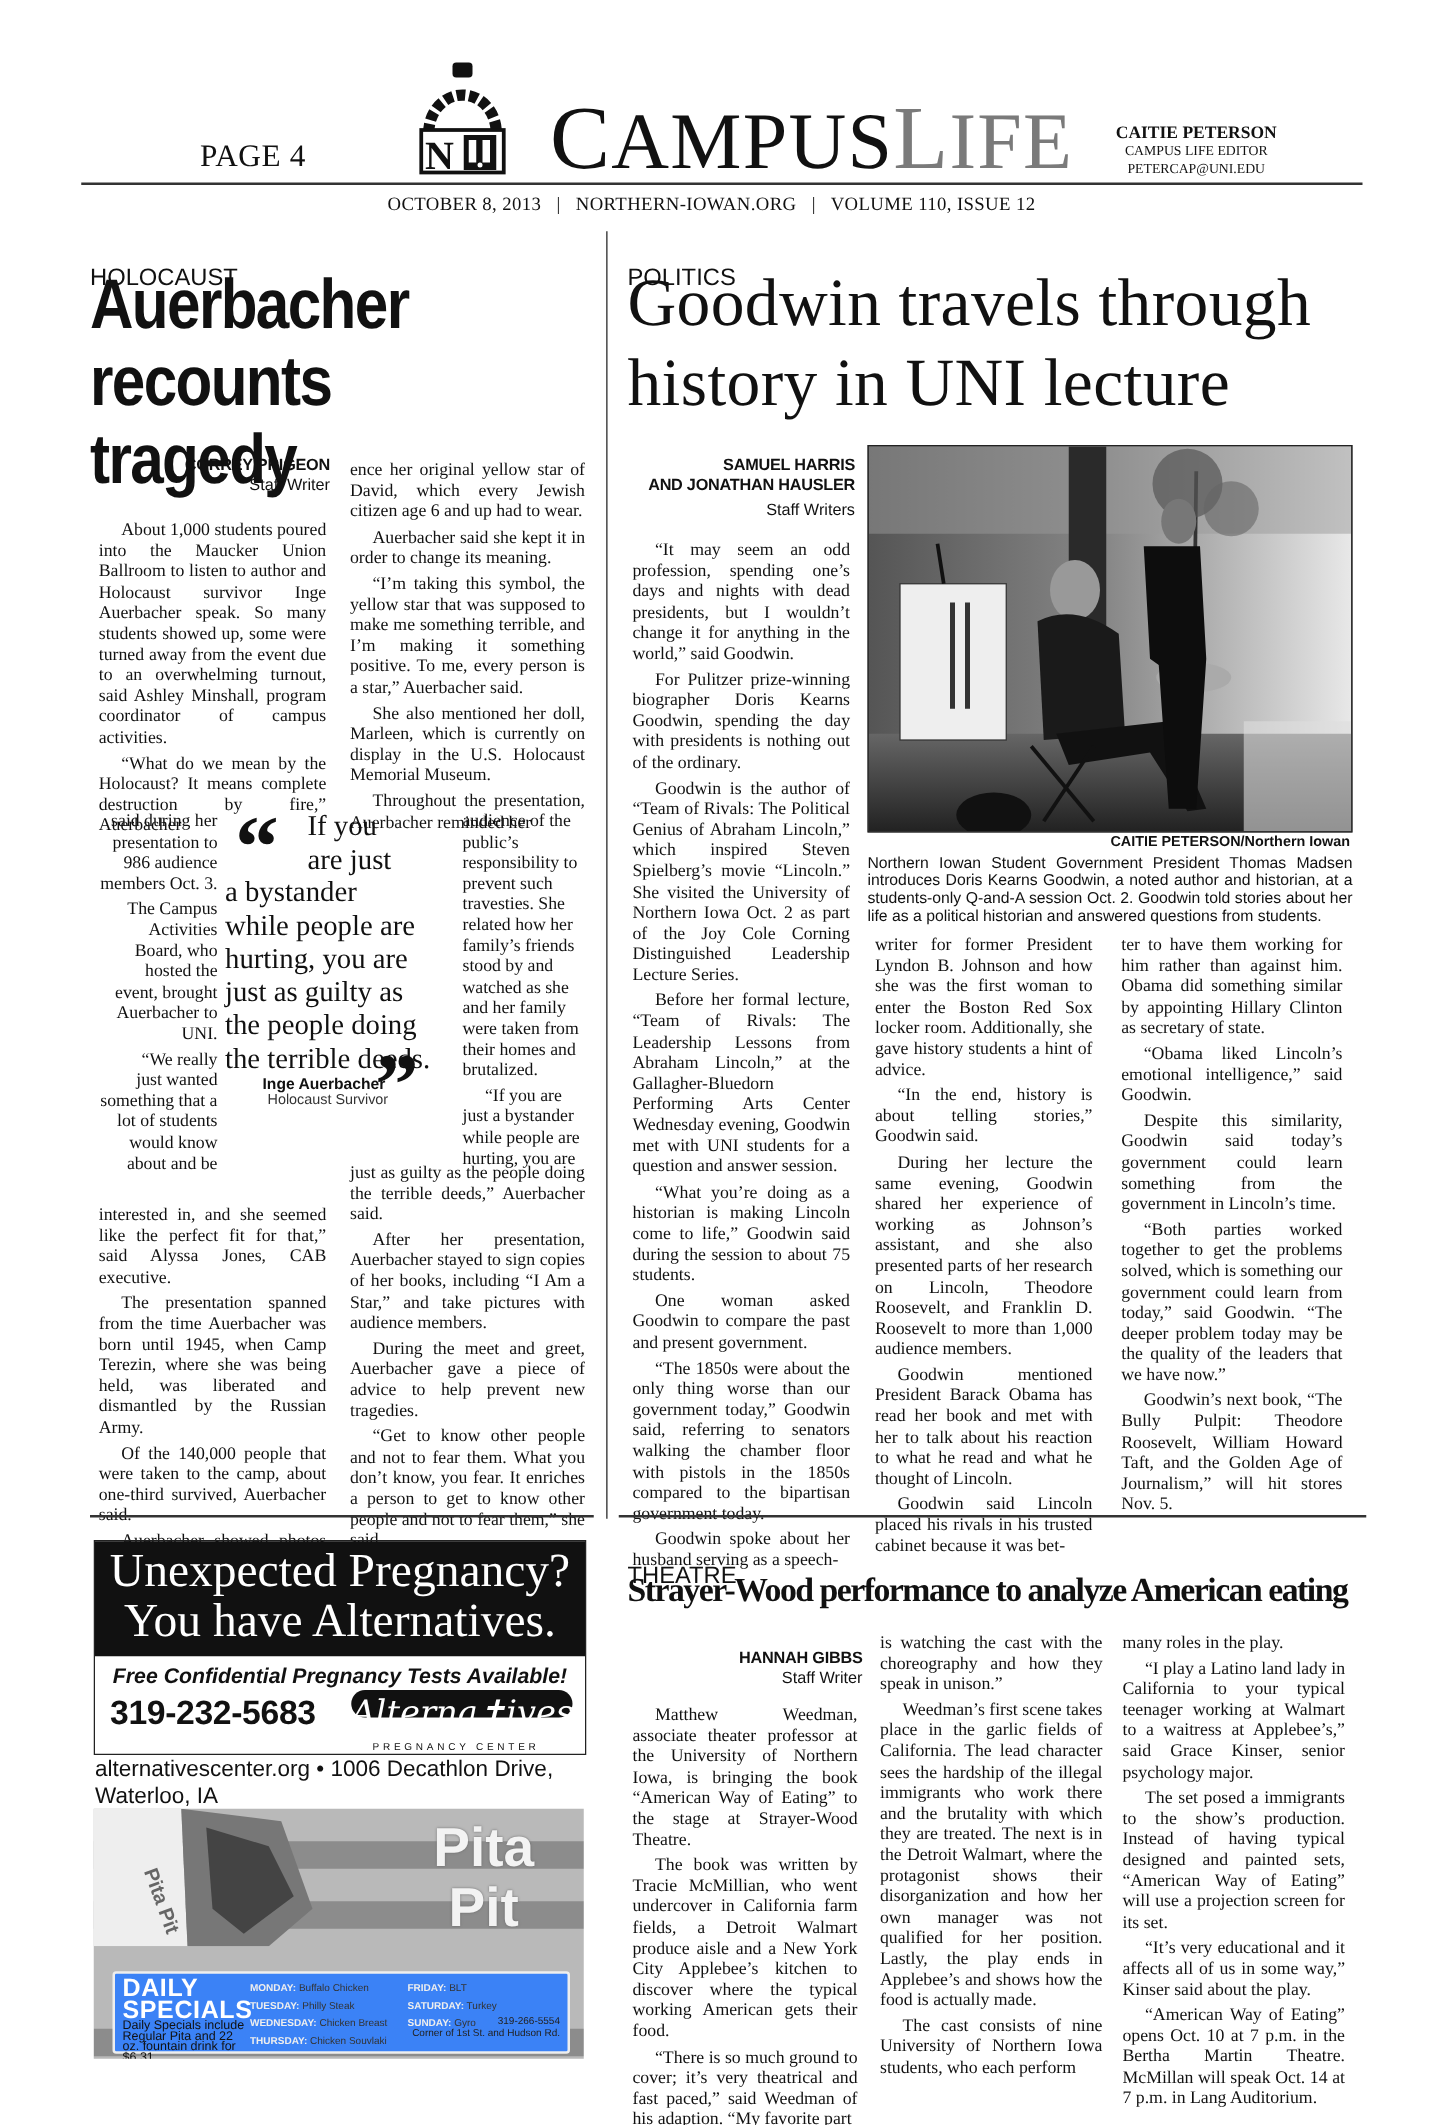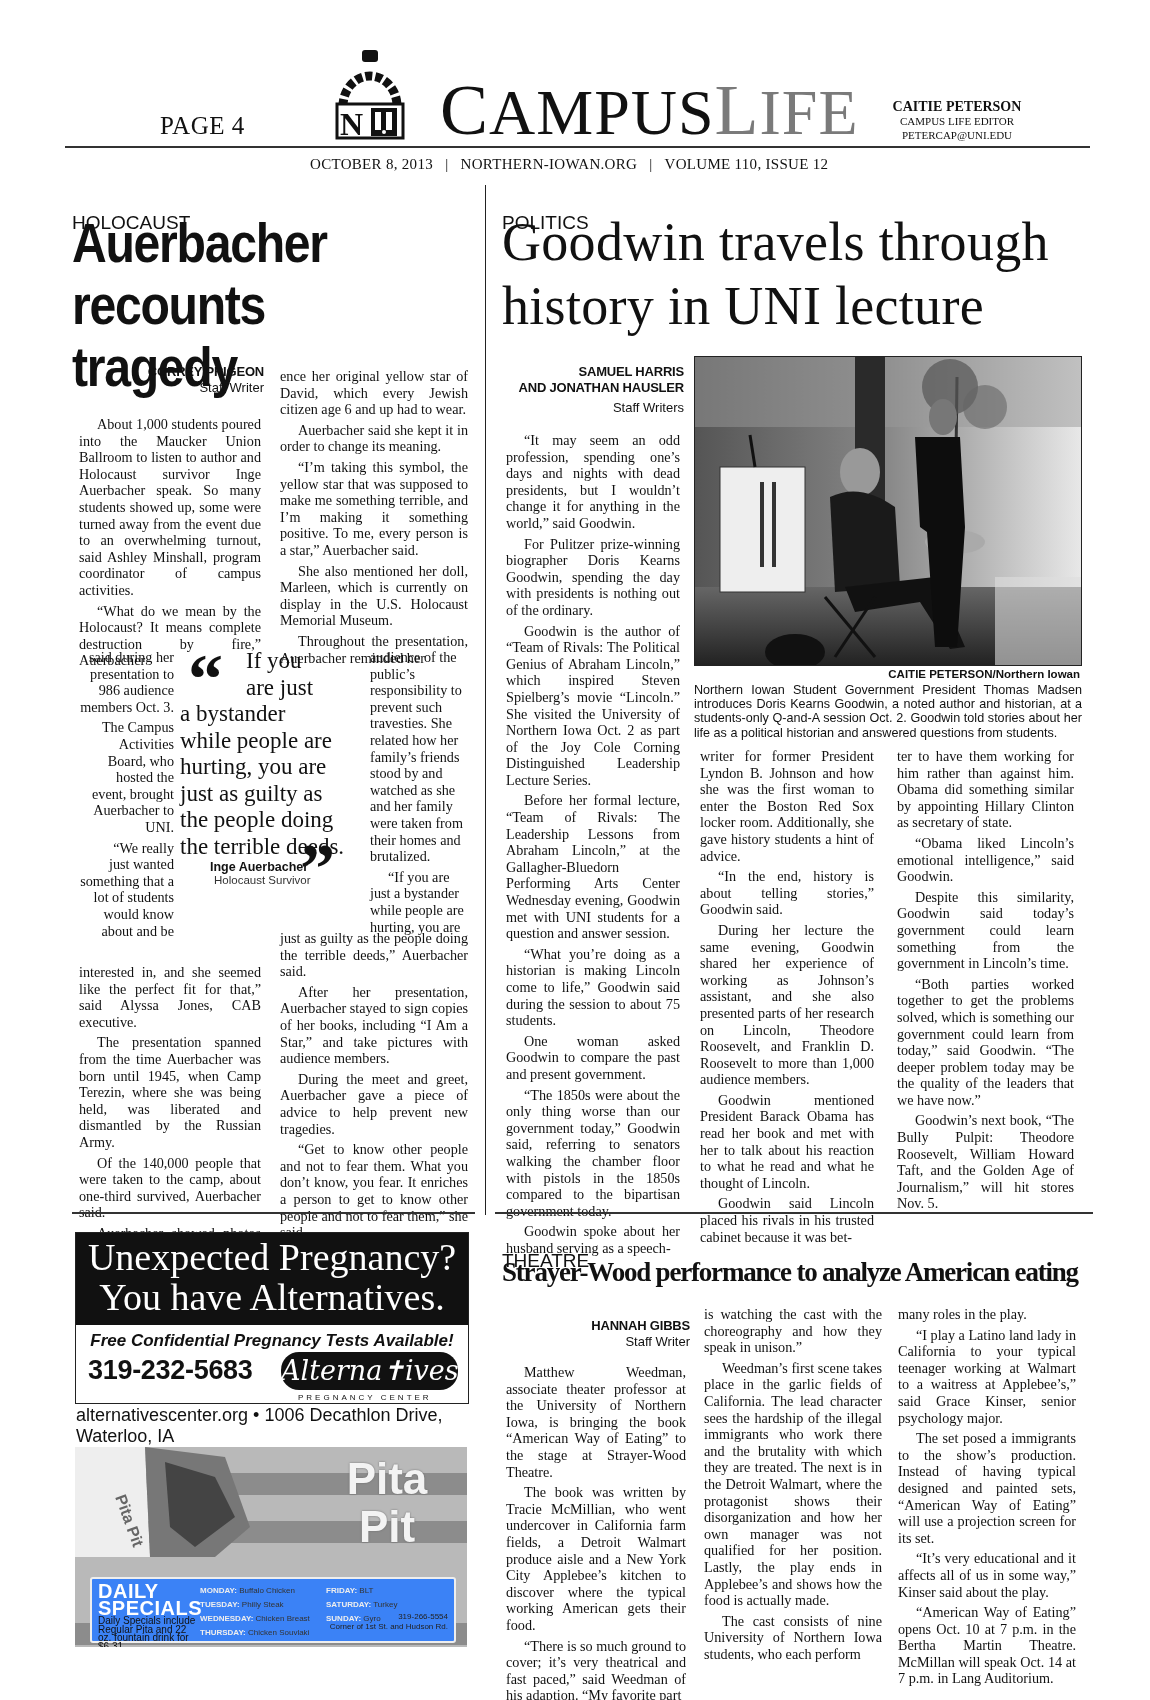--- a/index.html
+++ b/index.html
@@ -44,21 +44,21 @@
   .photo { left:694px; top:356px; width:386px; height:308px; background:#555; overflow:hidden; border:1px solid #222; }
   .credit { left:694px; top:668px; width:386px; text-align:right; font-family:"Liberation Sans", sans-serif; font-weight:bold; font-size:11.5px; }
   .caption { left:694px; top:683px; width:388px; font-family:"Liberation Sans", sans-serif; font-size:12.6px; line-height:14.2px; text-align:justify; }
 
   .hrule { height:2px; background:#333; }
 
   .ad1 { left:75px; top:1232px; width:392px; height:170px; border:1.5px solid #222; }
   .ad1-top { background:#111; color:#fff; height:88px; text-align:center; font-size:38px; line-height:40px; padding-top:4px; }
   .ad1-sub { text-align:center; font-family:"Liberation Sans", sans-serif; font-style:italic; font-weight:bold; font-size:17px; margin-top:6px; }
   .ad1-phone { position:absolute; left:12px; top:122px; font-family:"Liberation Sans", sans-serif; font-size:27px; font-weight:bold; letter-spacing:-0.3px; }
-  .ad1-logo { position:absolute; left:205px; top:119px; width:177px; height:38px; background:#111; color:#fff; border-radius:18px; text-align:center; font-size:27px; line-height:38px; font-style:italic; font-family:"DejaVu Serif", serif; }
+  .ad1-logo { position:absolute; left:205px; top:119px; width:177px; height:22px; background:#111; color:#fff; border-radius:18px; text-align:center; font-size:27px; line-height:38px; font-style:italic; font-family:"DejaVu Serif", serif; }
   .ad1-center { position:absolute; left:222px; top:160px; font-family:"Liberation Sans", sans-serif; font-size:8px; letter-spacing:3px; }
   .ad1-url { position:absolute; left:0; width:100%; top:172px; text-align:left; font-family:"Liberation Sans", sans-serif; font-size:18px; }
 
   .ad2 { left:75px; top:1447px; width:392px; height:200px; background:#b9b9b9; overflow:hidden; }
   .ad2-stripe { position:absolute; left:0; width:100%; height:22px; background:#8c8c8c; }
   .ad2-title { position:absolute; left:242px; top:8px; width:140px; text-align:center; font-family:"Liberation Sans", sans-serif; font-weight:bold; color:#f3f3f3; font-size:44px; line-height:48px; text-shadow:0 0 2px #666; }
   .ad2-box { position:absolute; left:15px; top:130px; width:362px; height:62px; background:#3b82f6; border:2px solid #eee; border-radius:3px; }
   .ad2-daily { position:absolute; left:6px; top:4px; font-family:"Liberation Sans", sans-serif; font-weight:bold; color:#fff; font-size:20px; line-height:17px; letter-spacing:0.5px; }
   .ad2-note { position:absolute; left:6px; top:38px; width:100px; font-family:Liberation Sans, sans-serif; font-size:10px; line-height:8.5px; color:#111; }
   .ad2-days { position:absolute; left:108px; top:5px; font-family:"Liberation Sans", sans-serif; font-size:8px; line-height:14px; color:#333; }

